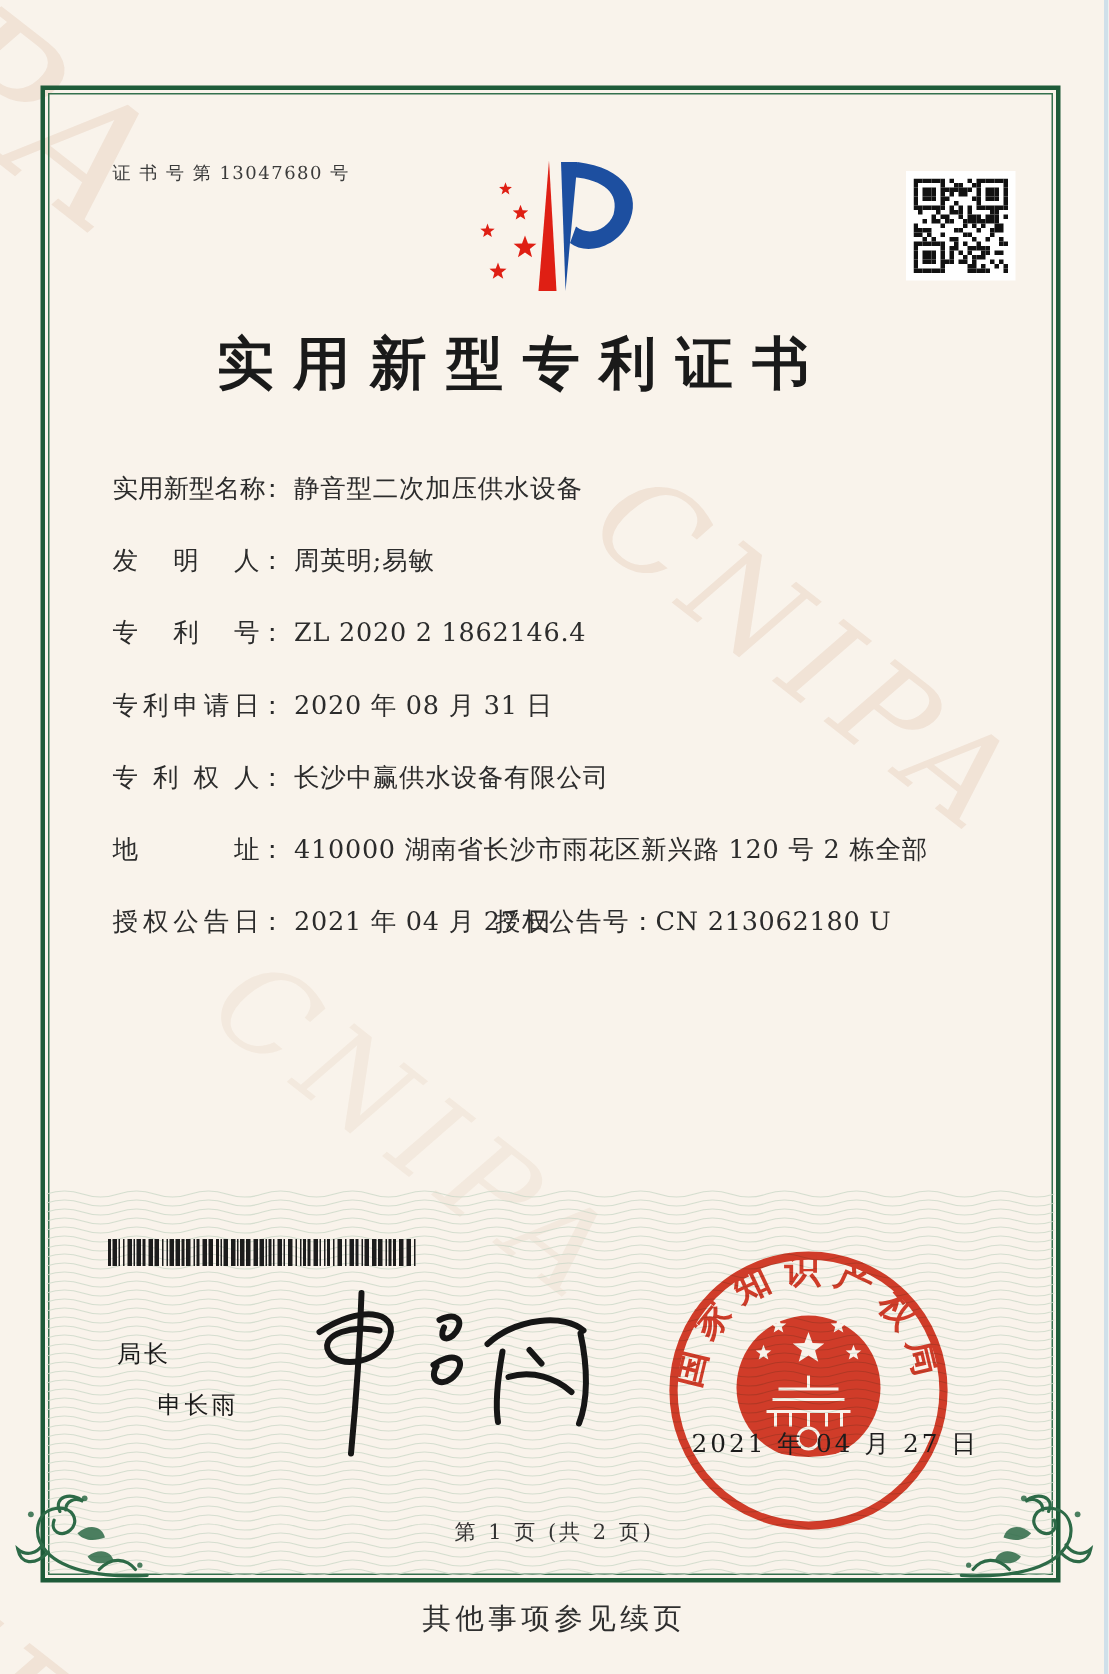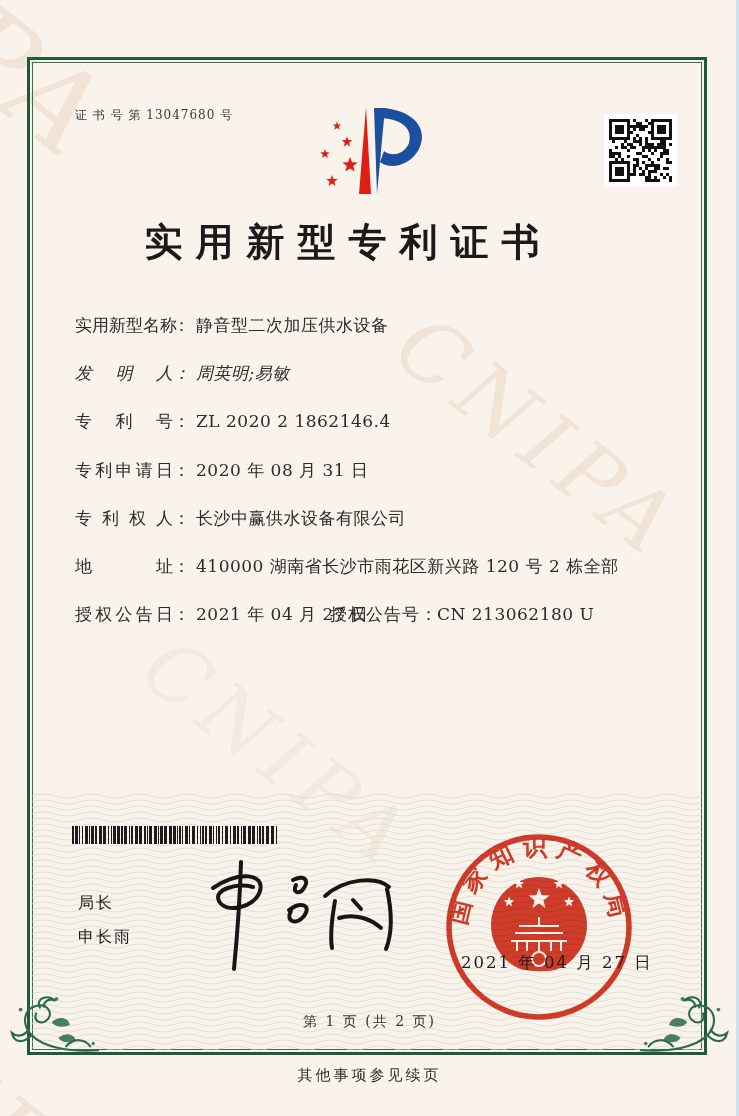--- a/index.html
+++ b/index.html
@@ -73,39 +73,39 @@
     position:absolute;left:70px;top:643px;width:614px;z-index:2;
     font-size:15.5px;line-height:28.5px;text-align:justify;color:#222;
     letter-spacing:.5px;
   }
   .body-text p{margin:0;text-indent:2em;}
   
   .barcode{position:absolute;left:72px;top:826px;width:212px;height:18px;z-index:2;}
   .signer{position:absolute;left:78px;z-index:2;
     font-family:Liberation Mono, monospace;font-size:16px;color:#1a1a1a;letter-spacing:2px;}
   .signer.t1{top:893px;}
-  .signer.t2{top:927px;}
+  .signer.t2{top:927px;margin-left:27px;}
   .signature{position:absolute;left:185px;top:856px;width:218px;height:118px;z-index:2;}
   
   .seal{
     position:absolute;left:441px;top:829px;width:196px;height:196px;
     mix-blend-mode:multiply;opacity:.93;z-index:2;
   }
   .seal-date{
     position:absolute;left:461px;top:952px;font-size:16.5px;letter-spacing:2px;
     color:#1c1c1c;z-index:4;white-space:nowrap;
   }
   
   .page-info{
     position:absolute;left:0;top:1013px;width:739px;text-align:center;
     font-size:14px;color:#333;letter-spacing:2px;z-index:2;
   }
   .cont-note{
     position:absolute;left:0;top:1066px;width:739px;text-align:center;
-    font-size:15px;color:#2e2e2e;letter-spacing:3px;z-index:2;
+    font-size:19px;color:#2e2e2e;letter-spacing:3px;z-index:2;
   }
 </style>
 </head>
 <body>
 
 <div class="wm" style="left:-205px;top:-185px;font-size:115px;">CNIPA</div>
 <div class="wm" style="left:438px;top:295px;font-size:85px;">CNIPA</div>
 <div class="wm" style="left:-292px;top:298px;font-size:105px;">CNIPA</div>
 <div class="wm" style="left:182px;top:620px;font-size:80px;color:rgba(201,143,107,0.10);">CNIPA</div>
 <div class="wm" style="left:-162px;top:928px;font-size:100px;">CNIPA</div>
@@ -435,21 +435,21 @@
         <rect x="60" y="60" width="3" height="3"></rect>
       </g>
     </svg>
   </div>
 
 <div class="page-title">实用新型专利证书</div>
 
 <div class="row" style="top:314px;">
   <span class="lab">实用新型名称</span><span class="colon">：</span><span class="val">静音型二次加压供水设备</span>
 </div>
-<div class="row" style="top:362px;font-style:italic;">
+<div class="row" style="top:362px;">
   <span class="lab">发明人</span><span class="colon">：</span><span class="val">周英明;易敏</span>
 </div>
 <div class="row" style="top:410px;">
   <span class="lab">专利号</span><span class="colon">：</span><span class="val">ZL 2020 2 1862146.4</span>
 </div>
 <div class="row" style="top:459px;">
   <span class="lab">专利申请日</span><span class="colon">：</span><span class="val">2020 年 08 月 31 日</span>
 </div>
 <div class="row" style="top:507px;">
   <span class="lab">专利权人</span><span class="colon">：</span><span class="val">长沙中赢供水设备有限公司</span>

